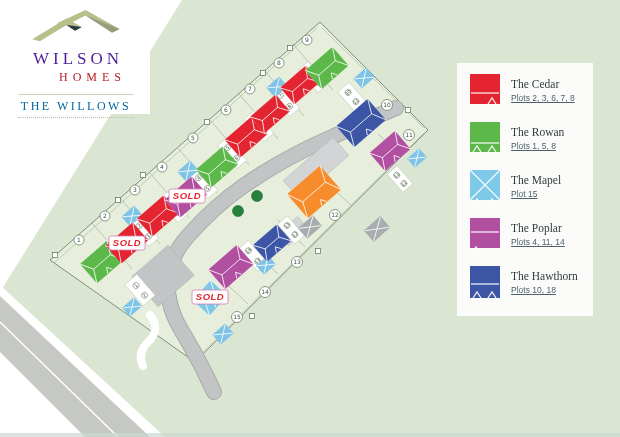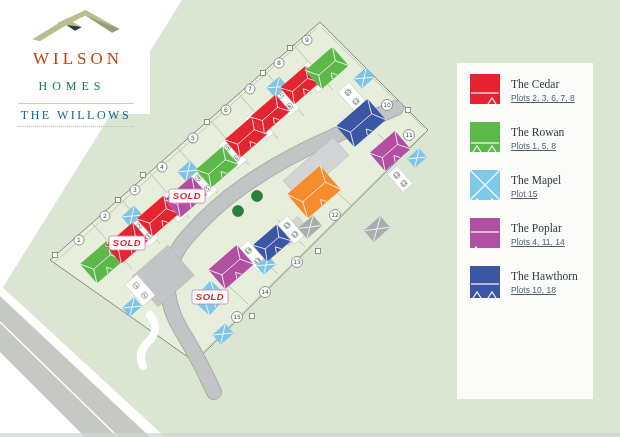--- a/index.html
+++ b/index.html
@@ -3,26 +3,26 @@
 <meta charset="utf-8">
 <style>
   html,body{margin:0;padding:0;}
   body{font-family:"Liberation Sans",sans-serif;}
   .stage{position:relative;width:620px;height:437px;background:#dbe6d2;overflow:hidden;}
   .stage svg.plan{position:absolute;left:0;top:0;}
 
   
   .logo{position:absolute;left:18px;top:8px;width:116px;text-align:center;z-index:5;}
   .swoosh{display:block;margin:0 auto;width:102px;height:38px;}
-  .brand-name{font:400 17px "Liberation Serif",serif;letter-spacing:4px;color:#c2410c;margin-top:3px;padding-left:4px;white-space:nowrap;}
-  .brand-suffix{font:400 12px "Liberation Serif",serif;letter-spacing:5px;color:#15803d;text-align:center;padding-right:8px;margin-top:10px;}
+  .brand-name{font:400 17px "Liberation Serif",serif;letter-spacing:4px;color:#4c1d95;margin-top:3px;padding-left:4px;white-space:nowrap;}
+  .brand-suffix{font:400 12px "Liberation Serif",serif;letter-spacing:5px;color:#b91c1c;text-align:right;padding-right:8px;margin-top:1px;}
   .dev-name{margin-top:9px;padding:4px 0 3px;border-top:1px solid #ccd3bd;border-bottom:1px dotted #b9c2a8;font:400 12px "Liberation Serif",serif;letter-spacing:2.5px;color:#0369a1;white-space:nowrap;}
 
   
-  .legend{position:absolute;left:457px;top:63px;width:136px;height:336px;background:#fbfcf9;box-sizing:border-box;padding:10px 6px 0 11px;z-index:5;}
+  .legend{position:absolute;left:457px;top:63px;width:136px;height:253px;background:#fbfcf9;box-sizing:border-box;padding:10px 6px 0 11px;z-index:5;}
   .legend-item{display:flex;align-items:flex-start;margin-bottom:8px;}
   .swatch{width:34px;height:40px;flex:0 0 34px;}
   .legend-text{margin-left:9px;padding-top:5px;}
   .legend-title{font:400 11.5px "Liberation Serif",serif;color:#333b41;white-space:nowrap;}
   .legend-plots{font:400 8.5px "Liberation Sans",sans-serif;color:#50606b;margin-top:3px;white-space:nowrap;text-decoration:underline;}
   .swatch .roof{stroke:#fff;stroke-width:1.3;fill:none;opacity:.9;}
 
   
   .site-outline{fill:#e7efdc;stroke:#7d9077;stroke-width:1;}
   .innerline{stroke:#a3b29b;stroke-width:.6;fill:none;}

